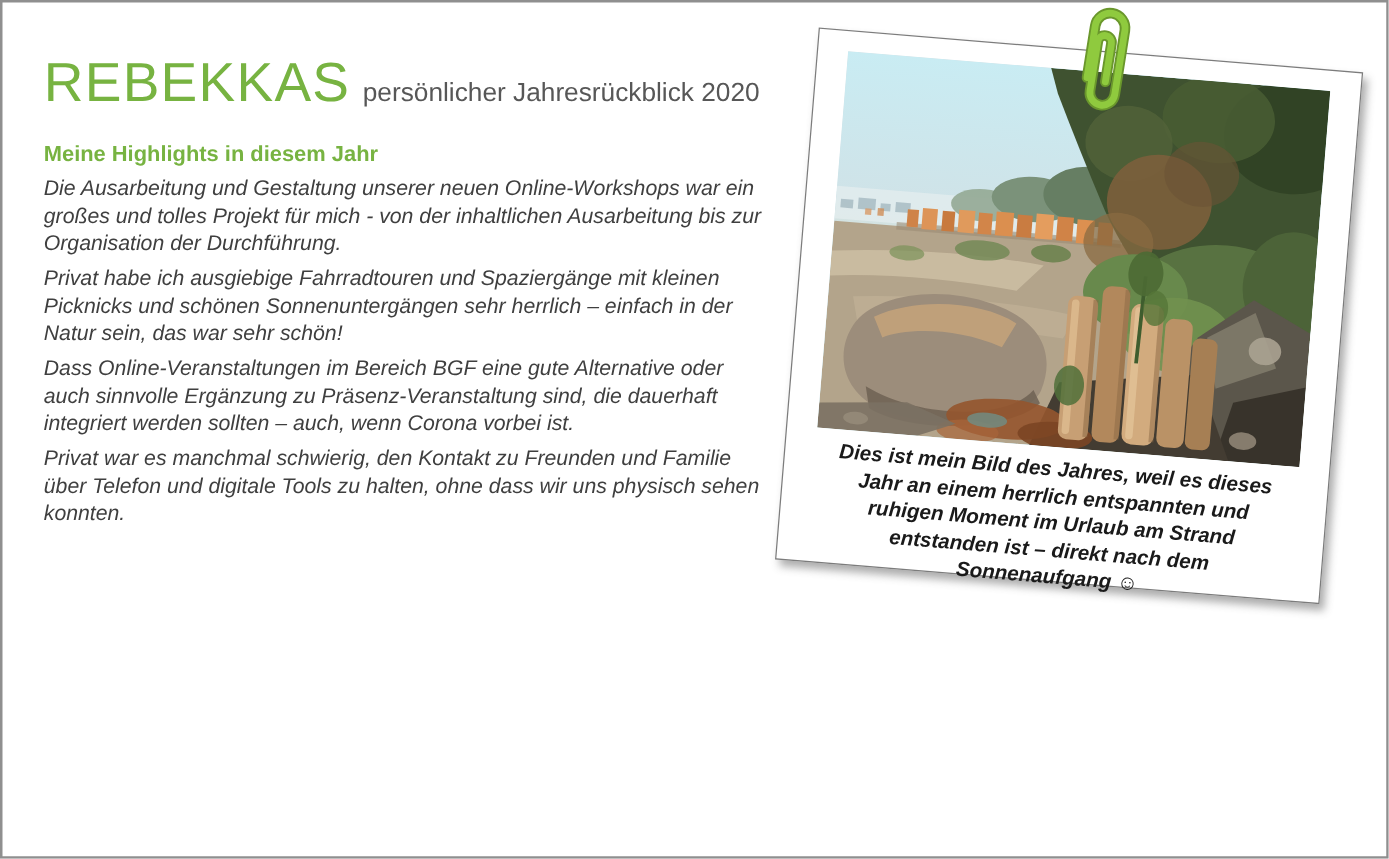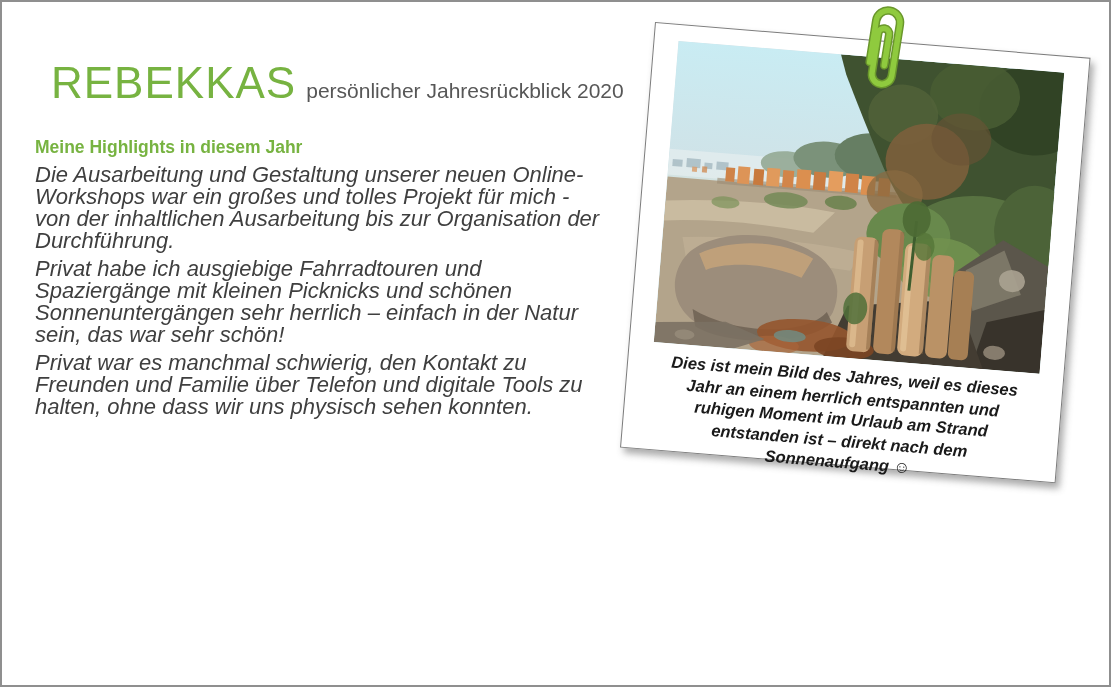--- a/index.html
+++ b/index.html
@@ -12,21 +12,21 @@
     border: 2px solid #8f8f8f;
     overflow: hidden;
     font-family: "Liberation Sans", sans-serif;
   }
 
   
   .title-row {
     position: absolute;
     left: 33px;
     top: 40px;
-    margin: 16px;
+    margin: 0;
     white-space: nowrap;
     font-weight: 400;
     z-index: 3;
   }
   .title-main {
     font-size: 44px;
     letter-spacing: 1px;
     color: #77b341;
     font-weight: 400;
   }
@@ -35,38 +35,37 @@
     color: #575757;
     margin-left: 10px;
     font-weight: 400;
   }
 
   
   .content {
     padding: 110px 20px 0 33px;
     position: relative;
     z-index: 1;
-    margin-top: 24px;
   }
   .photo-float {
     float: right;
     width: 480px;
     height: 400px;
   }
   .content h2 {
     margin: 11px 0 0 0;
     font-size: 17.5px;
     line-height: 22px;
     font-weight: 700;
     color: #77b341;
   }
   .content section:first-of-type h2 { margin-top: 0; }
   .content p {
     margin: 6px 0 0 0;
-    font-size: 22px;
+    font-size: 17px;
     line-height: 22px;
     font-style: italic;
     color: #3f3f3f;
   }
 
   
   .polaroid {
     position: absolute;
     left: 653px;
     top: 20px;
@@ -120,20 +119,21 @@
   <div class="content">
     <div class="photo-float"></div>
 
     <section>
       <h2>Meine Highlights in diesem Jahr</h2>
       <p>Die Ausarbeitung und Gestaltung unserer neuen Online-Workshops war ein großes und tolles Projekt für mich - von der inhaltlichen Ausarbeitung bis zur Organisation der Durchführung.</p>
       <p>Privat habe ich ausgiebige Fahrradtouren und Spaziergänge mit kleinen Picknicks und schönen Sonnenuntergängen sehr herrlich – einfach in der Natur sein, das war sehr schön!</p>
     </section>
 
     <section>
+      <p>Dass Online-Veranstaltungen im Bereich BGF eine gute Alternative oder auch sinnvolle Ergänzung zu Präsenz-Veranstaltung sind, die dauerhaft integriert werden sollten – auch, wenn Corona vorbei ist.</p>
     </section>
 
     <section>
       <p>Privat war es manchmal schwierig, den Kontakt zu Freunden und Familie über Telefon und digitale Tools zu halten, ohne dass wir uns physisch sehen konnten.</p>
     </section>
 
   </div>
 
   <div class="polaroid">
     <div class="photo">

